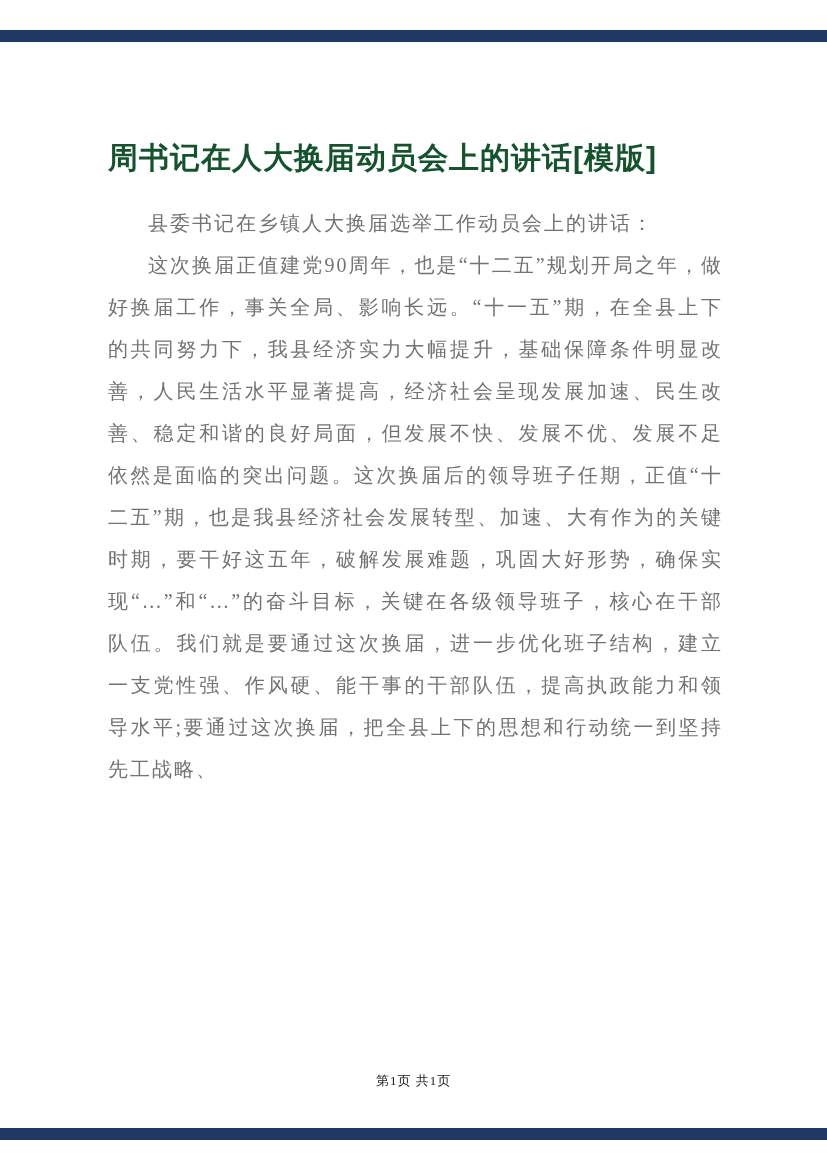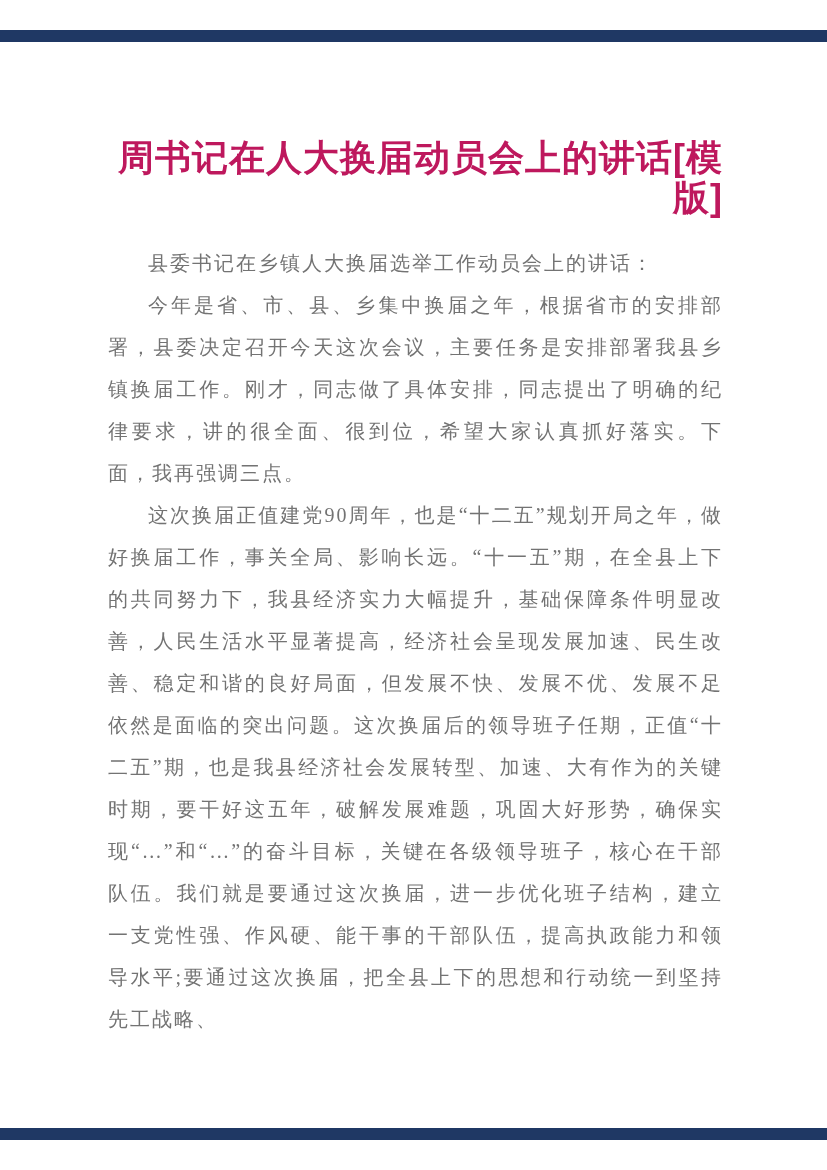--- a/index.html
+++ b/index.html
@@ -32,24 +32,24 @@
       position: absolute;
       left: 108px;
       right: 104px;
       top: 138px;
       bottom: 105px;
       overflow: hidden;
     }
     .doc-title {
       font-family: "Liberation Sans", sans-serif;
       font-weight: bold;
-      font-size: 36px;
+      font-size: 30px;
       line-height: 40px;
-      color: #be185d;
-      text-align: right;
+      color: #14532d;
+      text-align: left;
       margin: 0 0 24px 0;
       letter-spacing: 1px;
     }
     .para {
       font-size: 20px;
       line-height: 42px;
       color: #737373;
       text-align: justify;
       text-indent: 2em;
       margin: 0;
@@ -73,20 +73,20 @@
 <body>
 
 <div class="page">
 
   <div class="border-bar bar-top"></div>
 
   <div class="content">
     <h1 class="doc-title">周书记在人大换届动员会上的讲话[模版]</h1>
 
     <p class="para">县委书记在乡镇人大换届选举工作动员会上的讲话：</p>
-    <p class="para">今年是省、市、县、乡集中换届之年，根据省市的安排部署，县委决定召开今天这次会议，主要任务是安排部署我县乡镇换届工作。刚才，同志做了具体安排，同志提出了明确的纪律要求，讲的很全面、很到位，希望大家认真抓好落实。下面，我再强调三点。</p>
     <p class="para">这次换届正值建党90周年，也是“十二五”规划开局之年，做好换届工作，事关全局、影响长远。“十一五”期，在全县上下的共同努力下，我县经济实力大幅提升，基础保障条件明显改善，人民生活水平显著提高，经济社会呈现发展加速、民生改善、稳定和谐的良好局面，但发展不快、发展不优、发展不足依然是面临的突出问题。这次换届后的领导班子任期，正值“十二五”期，也是我县经济社会发展转型、加速、大有作为的关键时期，要干好这五年，破解发展难题，巩固大好形势，确保实现“…”和“…”的奋斗目标，关键在各级领导班子，核心在干部队伍。我们就是要通过这次换届，进一步优化班子结构，建立一支党性强、作风硬、能干事的干部队伍，提高执政能力和领导水平;要通过这次换届，把全县上下的思想和行动统一到坚持先工战略、</p>
   </div>
 
+  <div class="footer">第1页 共1页</div>
 
   <div class="border-bar bar-bottom"></div>
 
 </div>
 
 </body></html>

